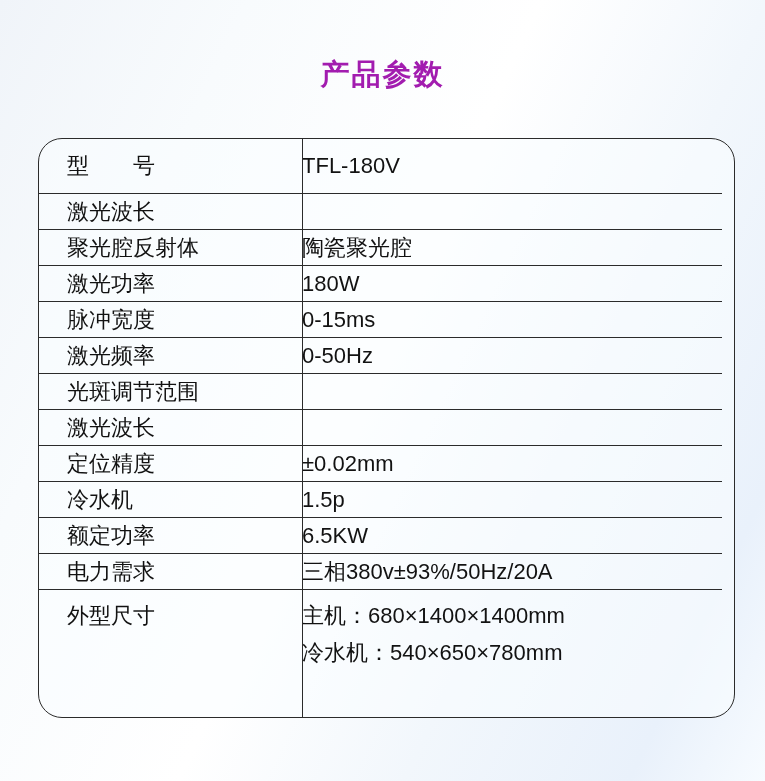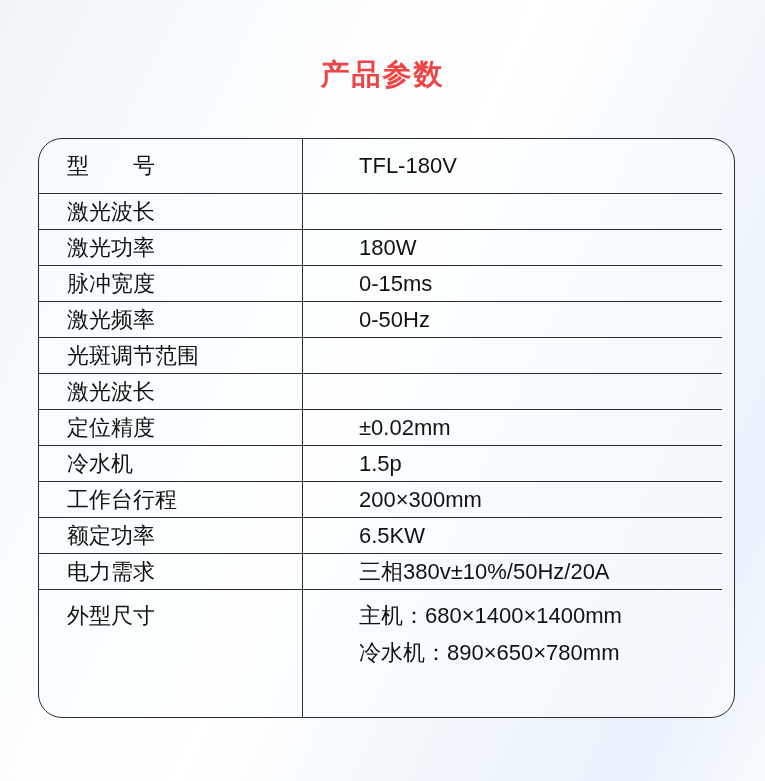--- a/index.html
+++ b/index.html
@@ -25,21 +25,21 @@
 
   .page-title {
     position: absolute;
     top: 55px;
     left: 0;
     width: 100%;
     text-align: center;
     font-size: 29px;
     font-weight: bold;
     letter-spacing: 2px;
-    color: #ef4444;
+    color: #a21caf;
   }
 
   .spec-card {
     position: absolute;
     left: 38px;
     top: 138px;
     width: 695px;
     height: 578px;
     border: 1px solid #2b2b2b;
     border-radius: 24px;
@@ -94,21 +94,20 @@
     flex: 0 0 263px;
     box-sizing: border-box;
     padding-left: 28px;
     font-size: 22px;
     line-height: 1.2;
     white-space: nowrap;
   }
   .cell-value {
     flex: 1 1 auto;
     box-sizing: border-box;
-    padding-left: 57px;
     font-size: 22px;
     line-height: 1.2;
     white-space: nowrap;
   }
   .row-last .cell-label,
   .row-last .cell-value .value-line {
     line-height: 37px;
   }
 </style>
 </head>
@@ -121,20 +120,24 @@
 
     <div class="row row-first">
       <div class="cell-label">型　　号</div>
       <div class="cell-value">TFL-180V</div>
     </div>
 
     <div class="row">
       <div class="cell-label">激光波长</div>
     </div>
 
+    <div class="row">
+      <div class="cell-label">聚光腔反射体</div>
+      <div class="cell-value">陶瓷聚光腔</div>
+    </div>
 
     <div class="row">
       <div class="cell-label">激光功率</div>
       <div class="cell-value">180W</div>
     </div>
 
     <div class="row">
       <div class="cell-label">脉冲宽度</div>
       <div class="cell-value">0-15ms</div>
     </div>
@@ -155,38 +158,34 @@
     <div class="row">
       <div class="cell-label">定位精度</div>
       <div class="cell-value">±0.02mm</div>
     </div>
 
     <div class="row">
       <div class="cell-label">冷水机</div>
       <div class="cell-value">1.5p</div>
     </div>
 
-    <div class="row">
-      <div class="cell-label">工作台行程</div>
-      <div class="cell-value">200×300mm</div>
-    </div>
 
     <div class="row">
       <div class="cell-label">额定功率</div>
       <div class="cell-value">6.5KW</div>
     </div>
 
     <div class="row">
       <div class="cell-label">电力需求</div>
-      <div class="cell-value">三相380v±10%/50Hz/20A</div>
+      <div class="cell-value">三相380v±93%/50Hz/20A</div>
     </div>
 
     <div class="row row-last">
       <div class="cell-label">外型尺寸</div>
       <div class="cell-value">
         <div class="value-line">主机：680×1400×1400mm</div>
-        <div class="value-line">冷水机：890×650×780mm</div>
+        <div class="value-line">冷水机：540×650×780mm</div>
       </div>
     </div>
 
   </div>
   <div class="col-divider"></div>
 </div>
 
 </body></html>

